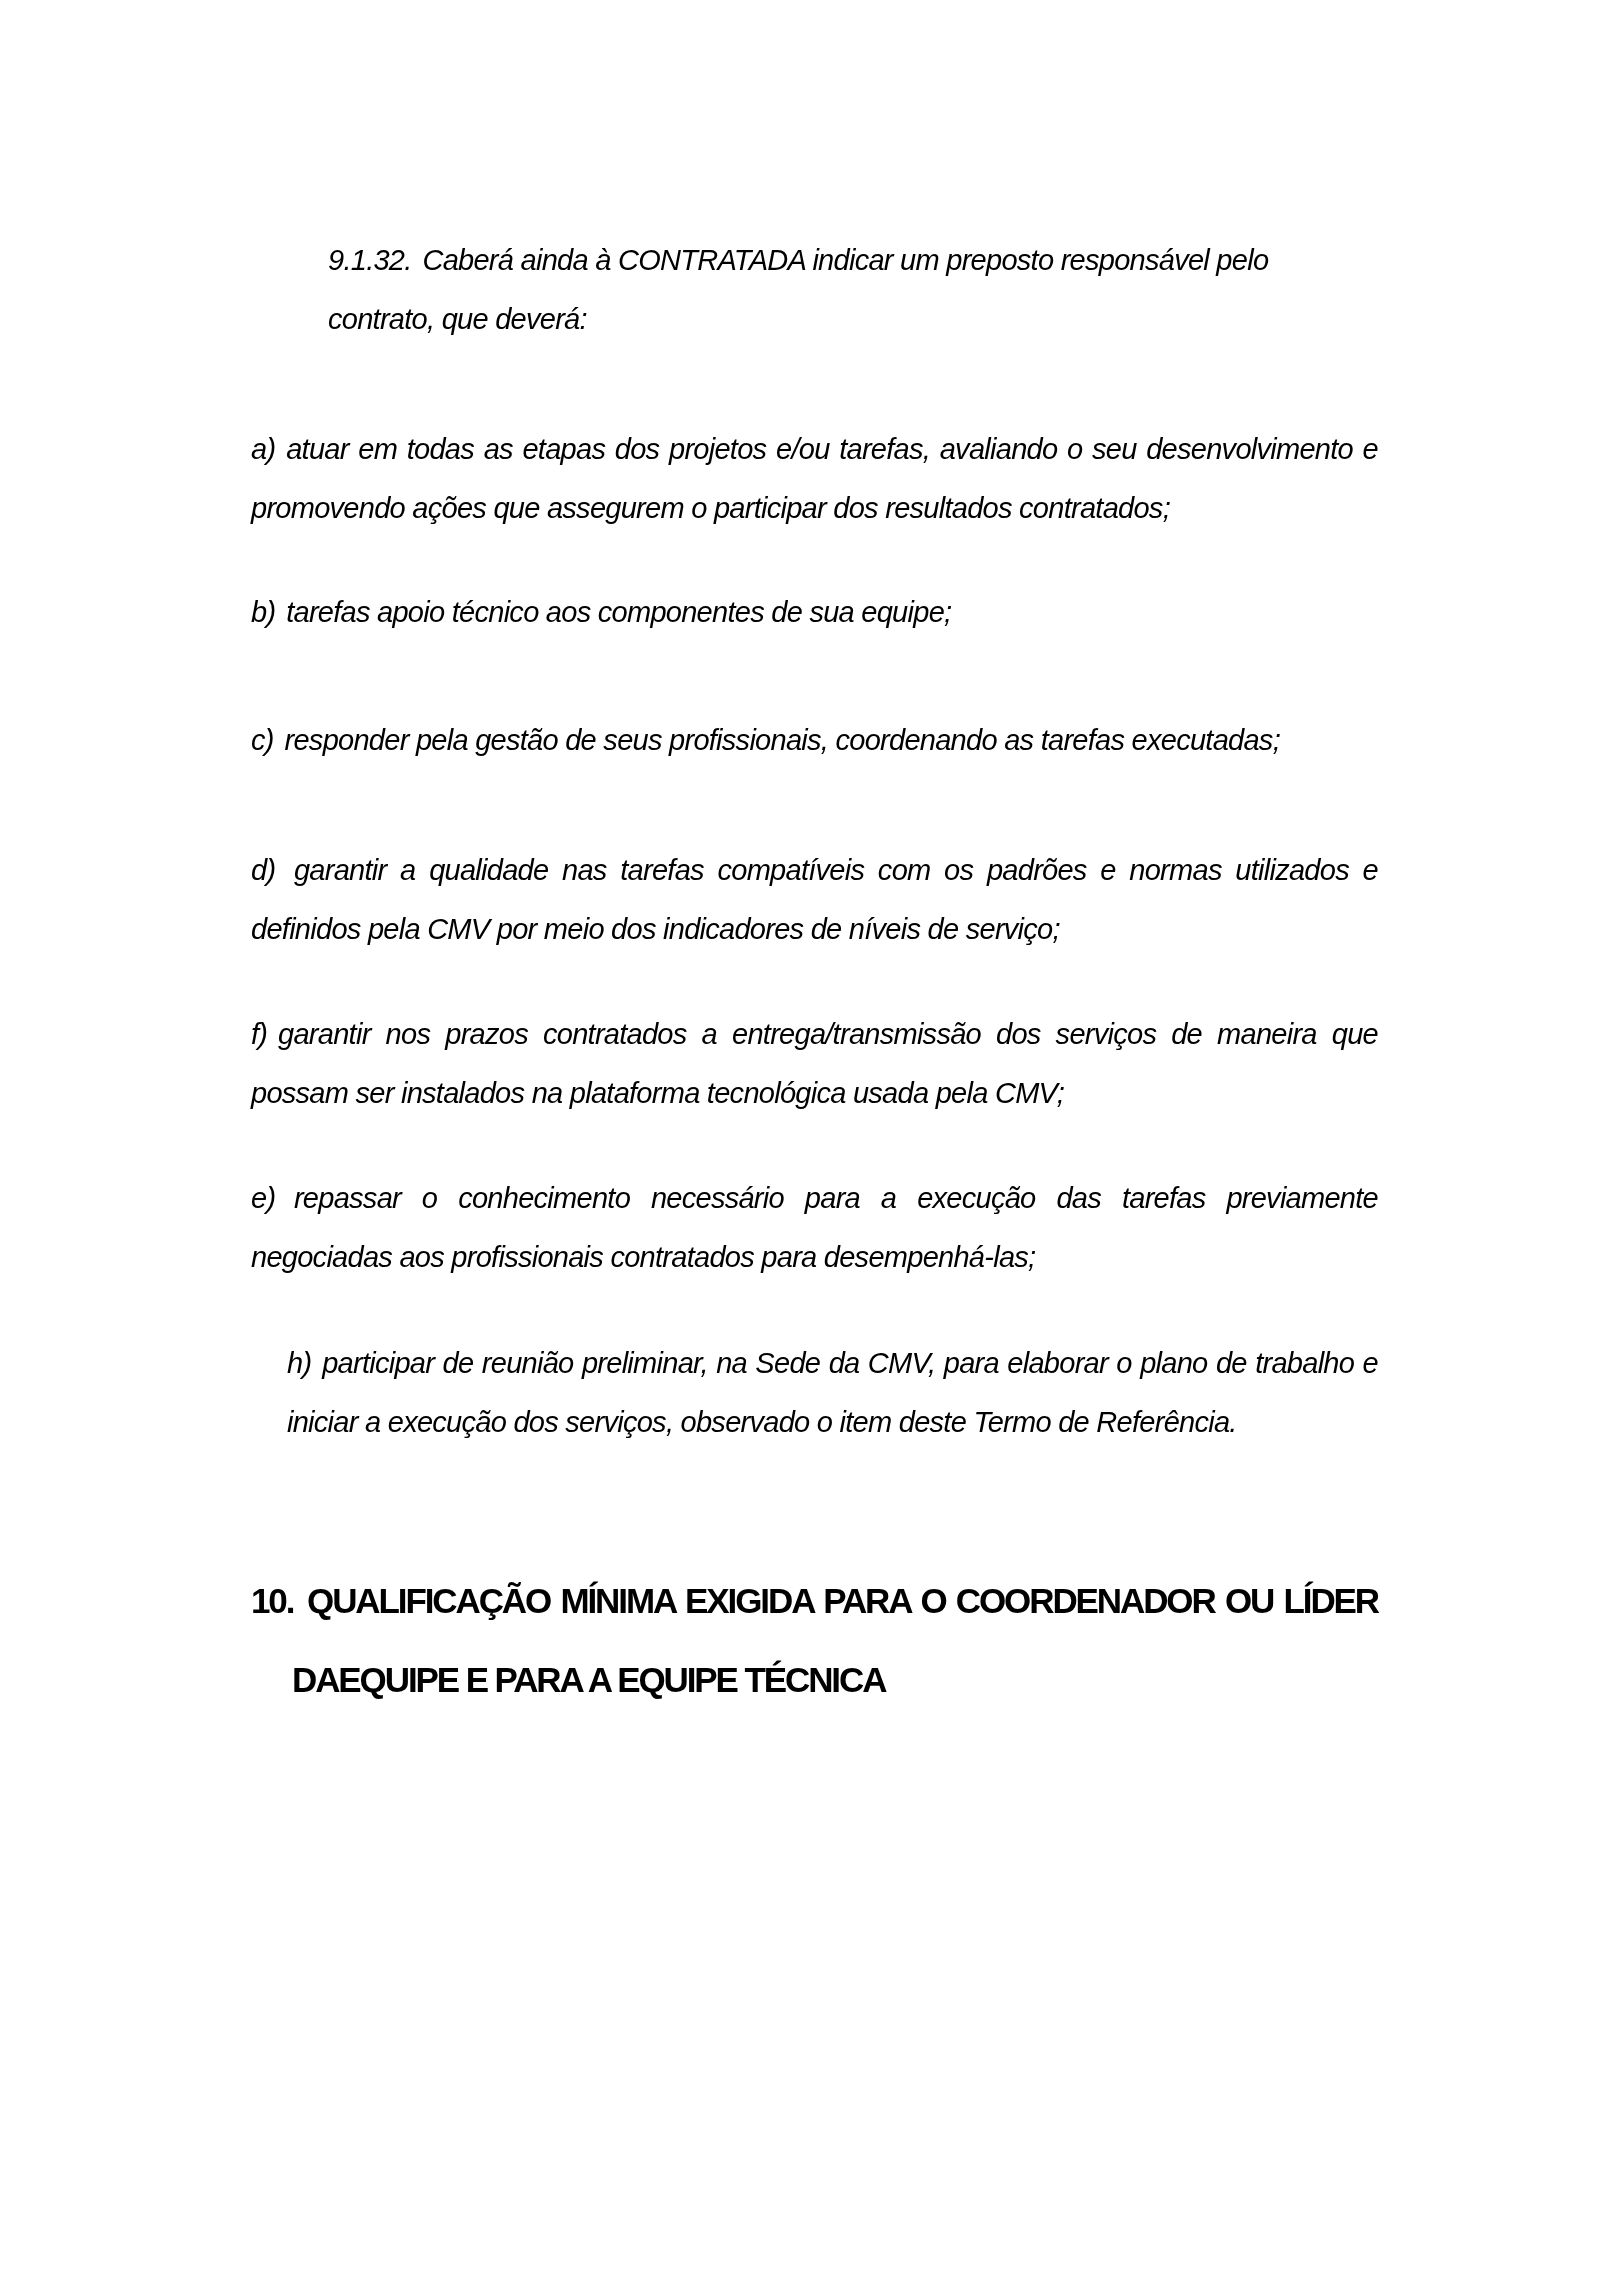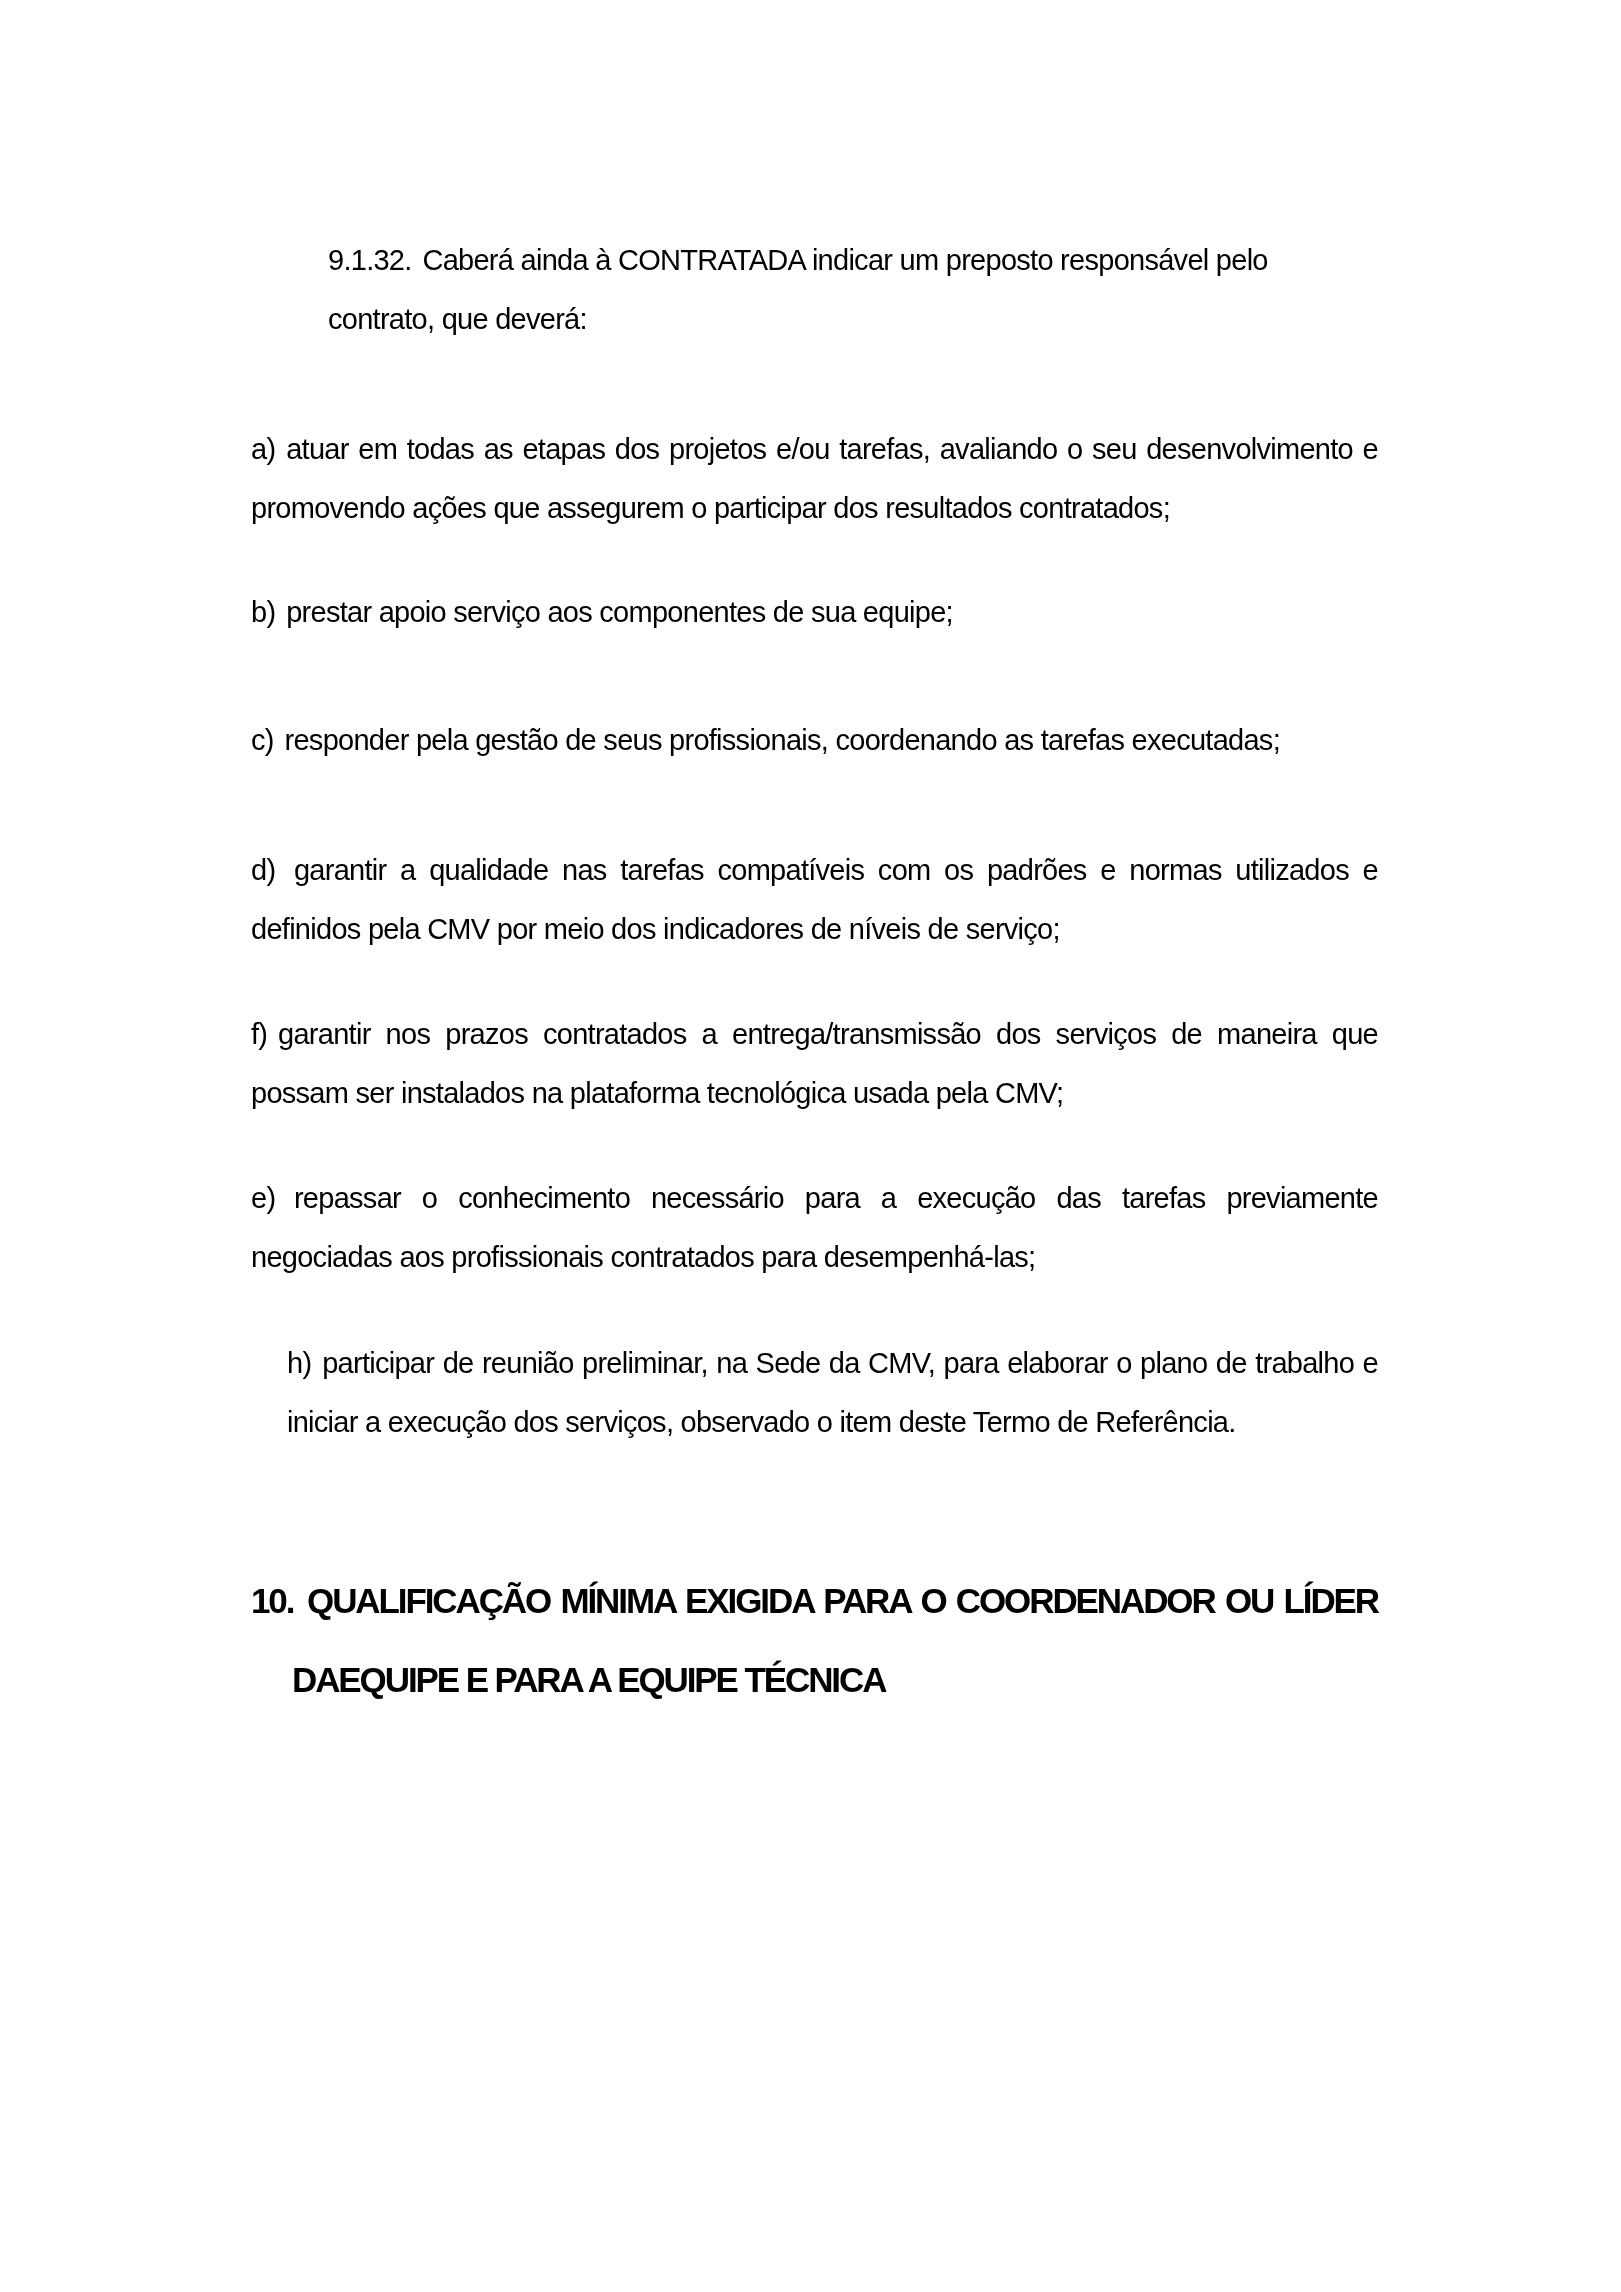--- a/index.html
+++ b/index.html
@@ -22,20 +22,21 @@
     top: 231px;
     width: 1127px;
   }
   .para {
     margin: 0;
     font-size: 29px;
     line-height: 59px;
     letter-spacing: -0.025em;
     text-align: justify;
     color: #000000;
+    font-style: italic;
   }
   .clause {
     margin-left: 77px;
     width: 1050px;
     text-align: left;
     margin-bottom: 71px;
   }
   .marker { margin-right: 10.8px; }
   .marker-wide { margin-right: 18.6px; }
   .item-a { margin-bottom: 45px; }
@@ -67,21 +68,21 @@
 
     <p class="para clause">
       <span class="marker">9.1.32.</span><span>Caberá ainda à CONTRATADA indicar um preposto responsável pelo contrato, que deverá:</span>
     </p>
 
     <p class="para item-a">
       <span class="marker">a)</span><span>atuar em todas as etapas dos projetos e/ou tarefas, avaliando o seu desenvolvimento e promovendo ações que assegurem o participar dos resultados contratados;</span>
     </p>
 
     <p class="para item-b">
-      <span class="marker">b)</span><span>prestar apoio serviço aos componentes de sua equipe;</span>
+      <span class="marker">b)</span><span>tarefas apoio técnico aos componentes de sua equipe;</span>
     </p>
 
     <p class="para item-c">
       <span class="marker">c)</span><span>responder pela gestão de seus profissionais, coordenando as tarefas executadas;</span>
     </p>
 
     <p class="para item-d">
       <span class="marker marker-wide">d)</span><span>garantir a qualidade nas tarefas compatíveis com os padrões e normas utilizados e definidos pela CMV por meio dos indicadores de níveis de serviço;</span>
     </p>
 

